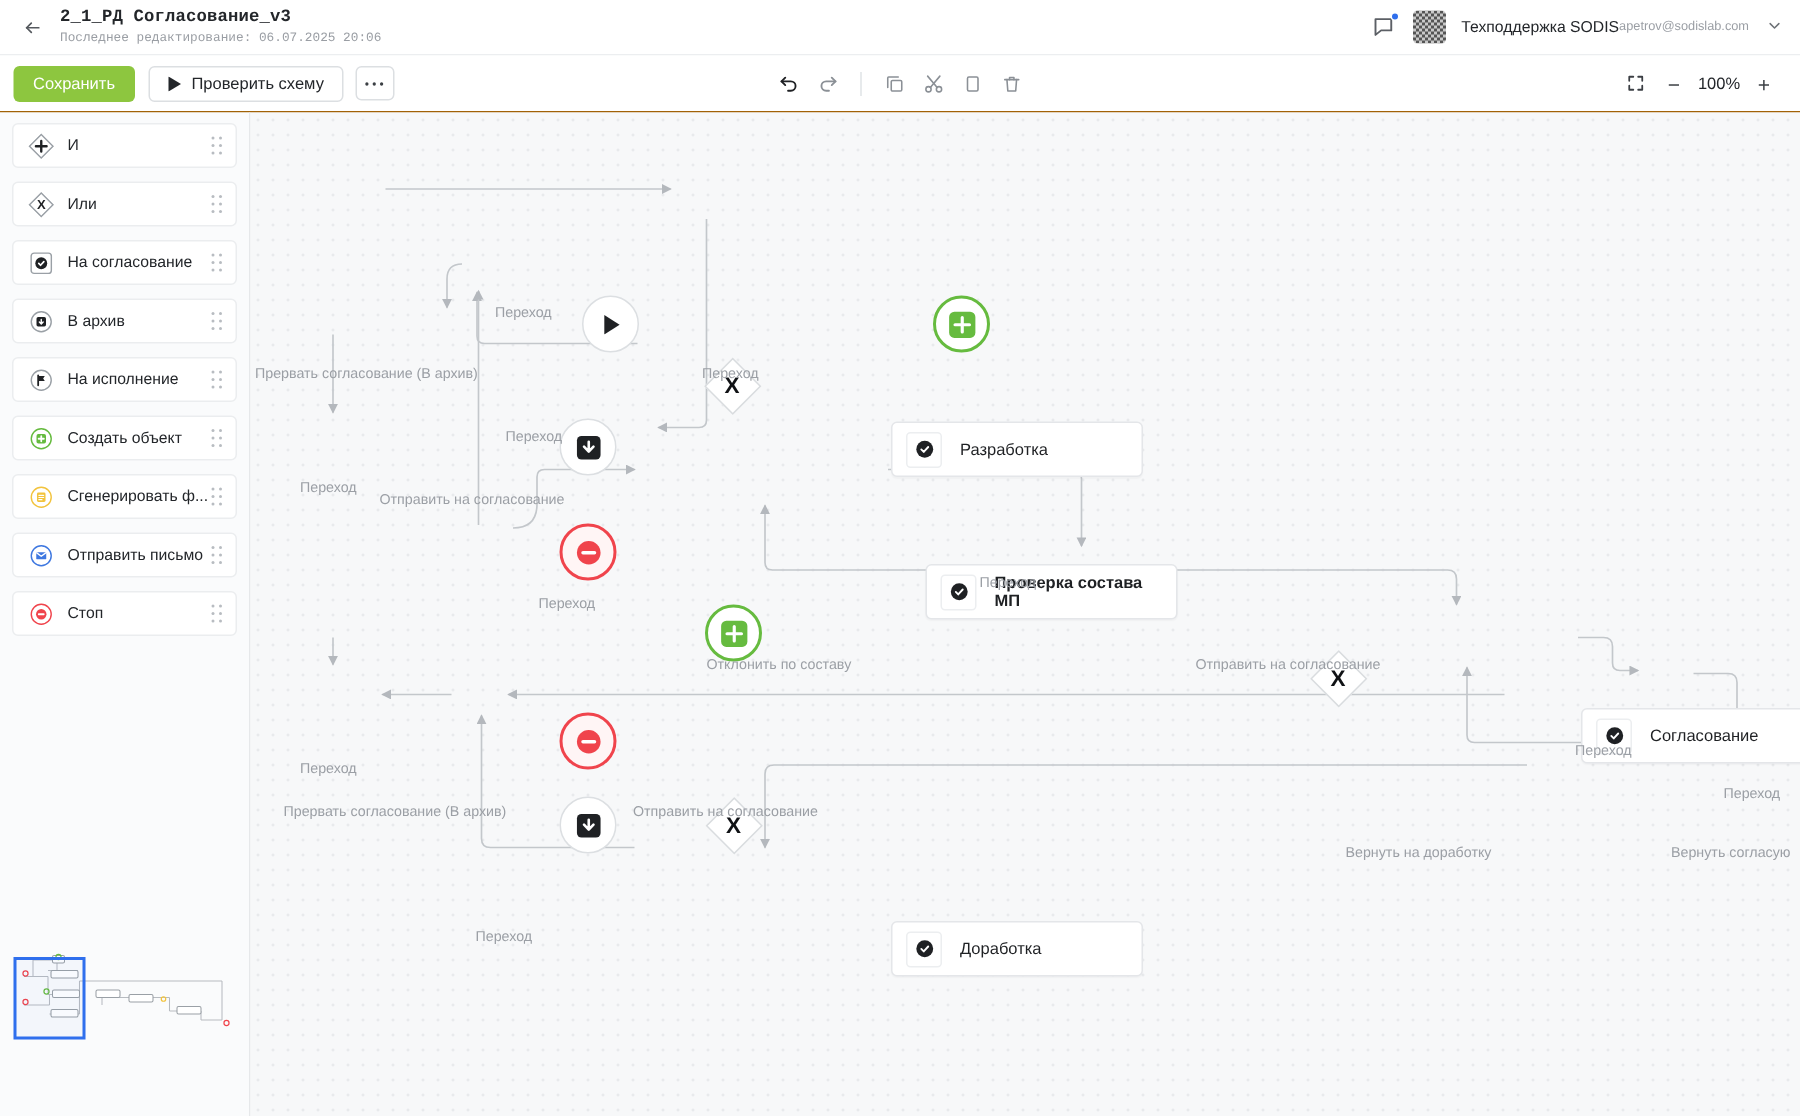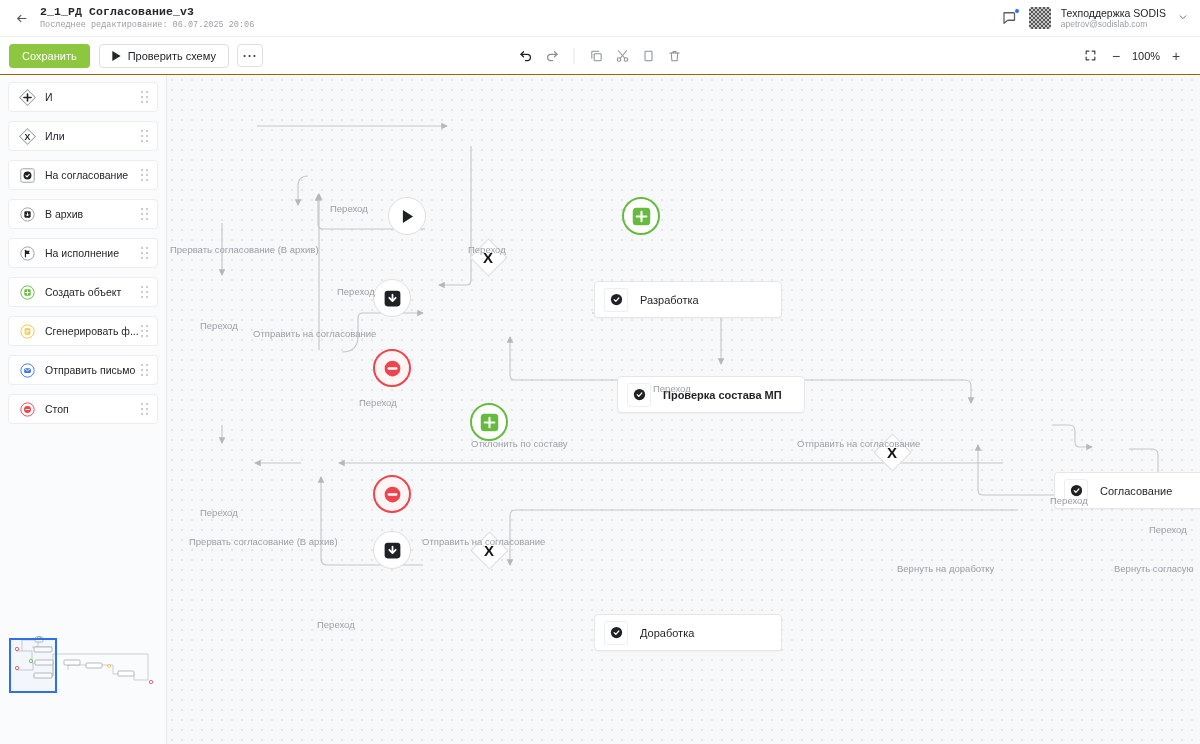--- a/index.html
+++ b/index.html
@@ -37,21 +37,21 @@
     width: 6px; height: 6px; border-radius: 50%;
     background: #2f6fed; border: 1.2px solid #fff;
   }
   .avatar {
     width: 22px; height: 22px; border-radius: 3px;
     background:
       repeating-conic-gradient(#555 0% 25%, #c8c8c8 0% 50%) 0 0/4px 4px,
       repeating-conic-gradient(#888 0% 25%, #dadada 0% 50%) 2px 2px/6px 6px;
     flex: 0 0 auto;
   }
-  .user-meta { display: flex; flex-direction: column; }
+  .user-meta { display: flex; flex-direction: row; }
   .user-name { font-size: 10.5px; color: #23262a; line-height: 12px; }
   .user-mail { font-size: 8.5px; color: #9a9ea4; line-height: 11px; }
   .caret { font-size: 9px; color: #6d7176; margin-left: 2px; cursor: pointer; }
 
   
   .toolbar {
     height: 38px;
     display: flex; align-items: center;
     border-bottom: 1px solid #a16207;
     padding: 0 12px 0 9px;
@@ -150,21 +150,21 @@
     flex: 1 1 auto; position: relative; overflow: hidden;
     background-color: #f7f8f9;
     background-image: radial-gradient(circle, #e3e5e8 0.8px, transparent 0.9px);
     background-size: 10px 10px;
   }
   .canvas svg.edges { position: absolute; left: 0; top: 0; }
 
   
   .node { position: absolute; }
   .task-node {
-    width: 188px; height: 37px;
+    width: 168px; height: 37px;
     background: #fff; border: 1px solid #e4e6e9; border-radius: 4px;
     display: flex; align-items: center; padding: 0 9px;
     box-shadow: 0 1px 1px rgba(16,24,40,.03);
     cursor: pointer;
   }
   .task-ic {
     width: 24px; height: 24px; border: 1px solid #eceef0; border-radius: 3px;
     display: flex; align-items: center; justify-content: center; background: #fff;
     flex: 0 0 24px;
   }

